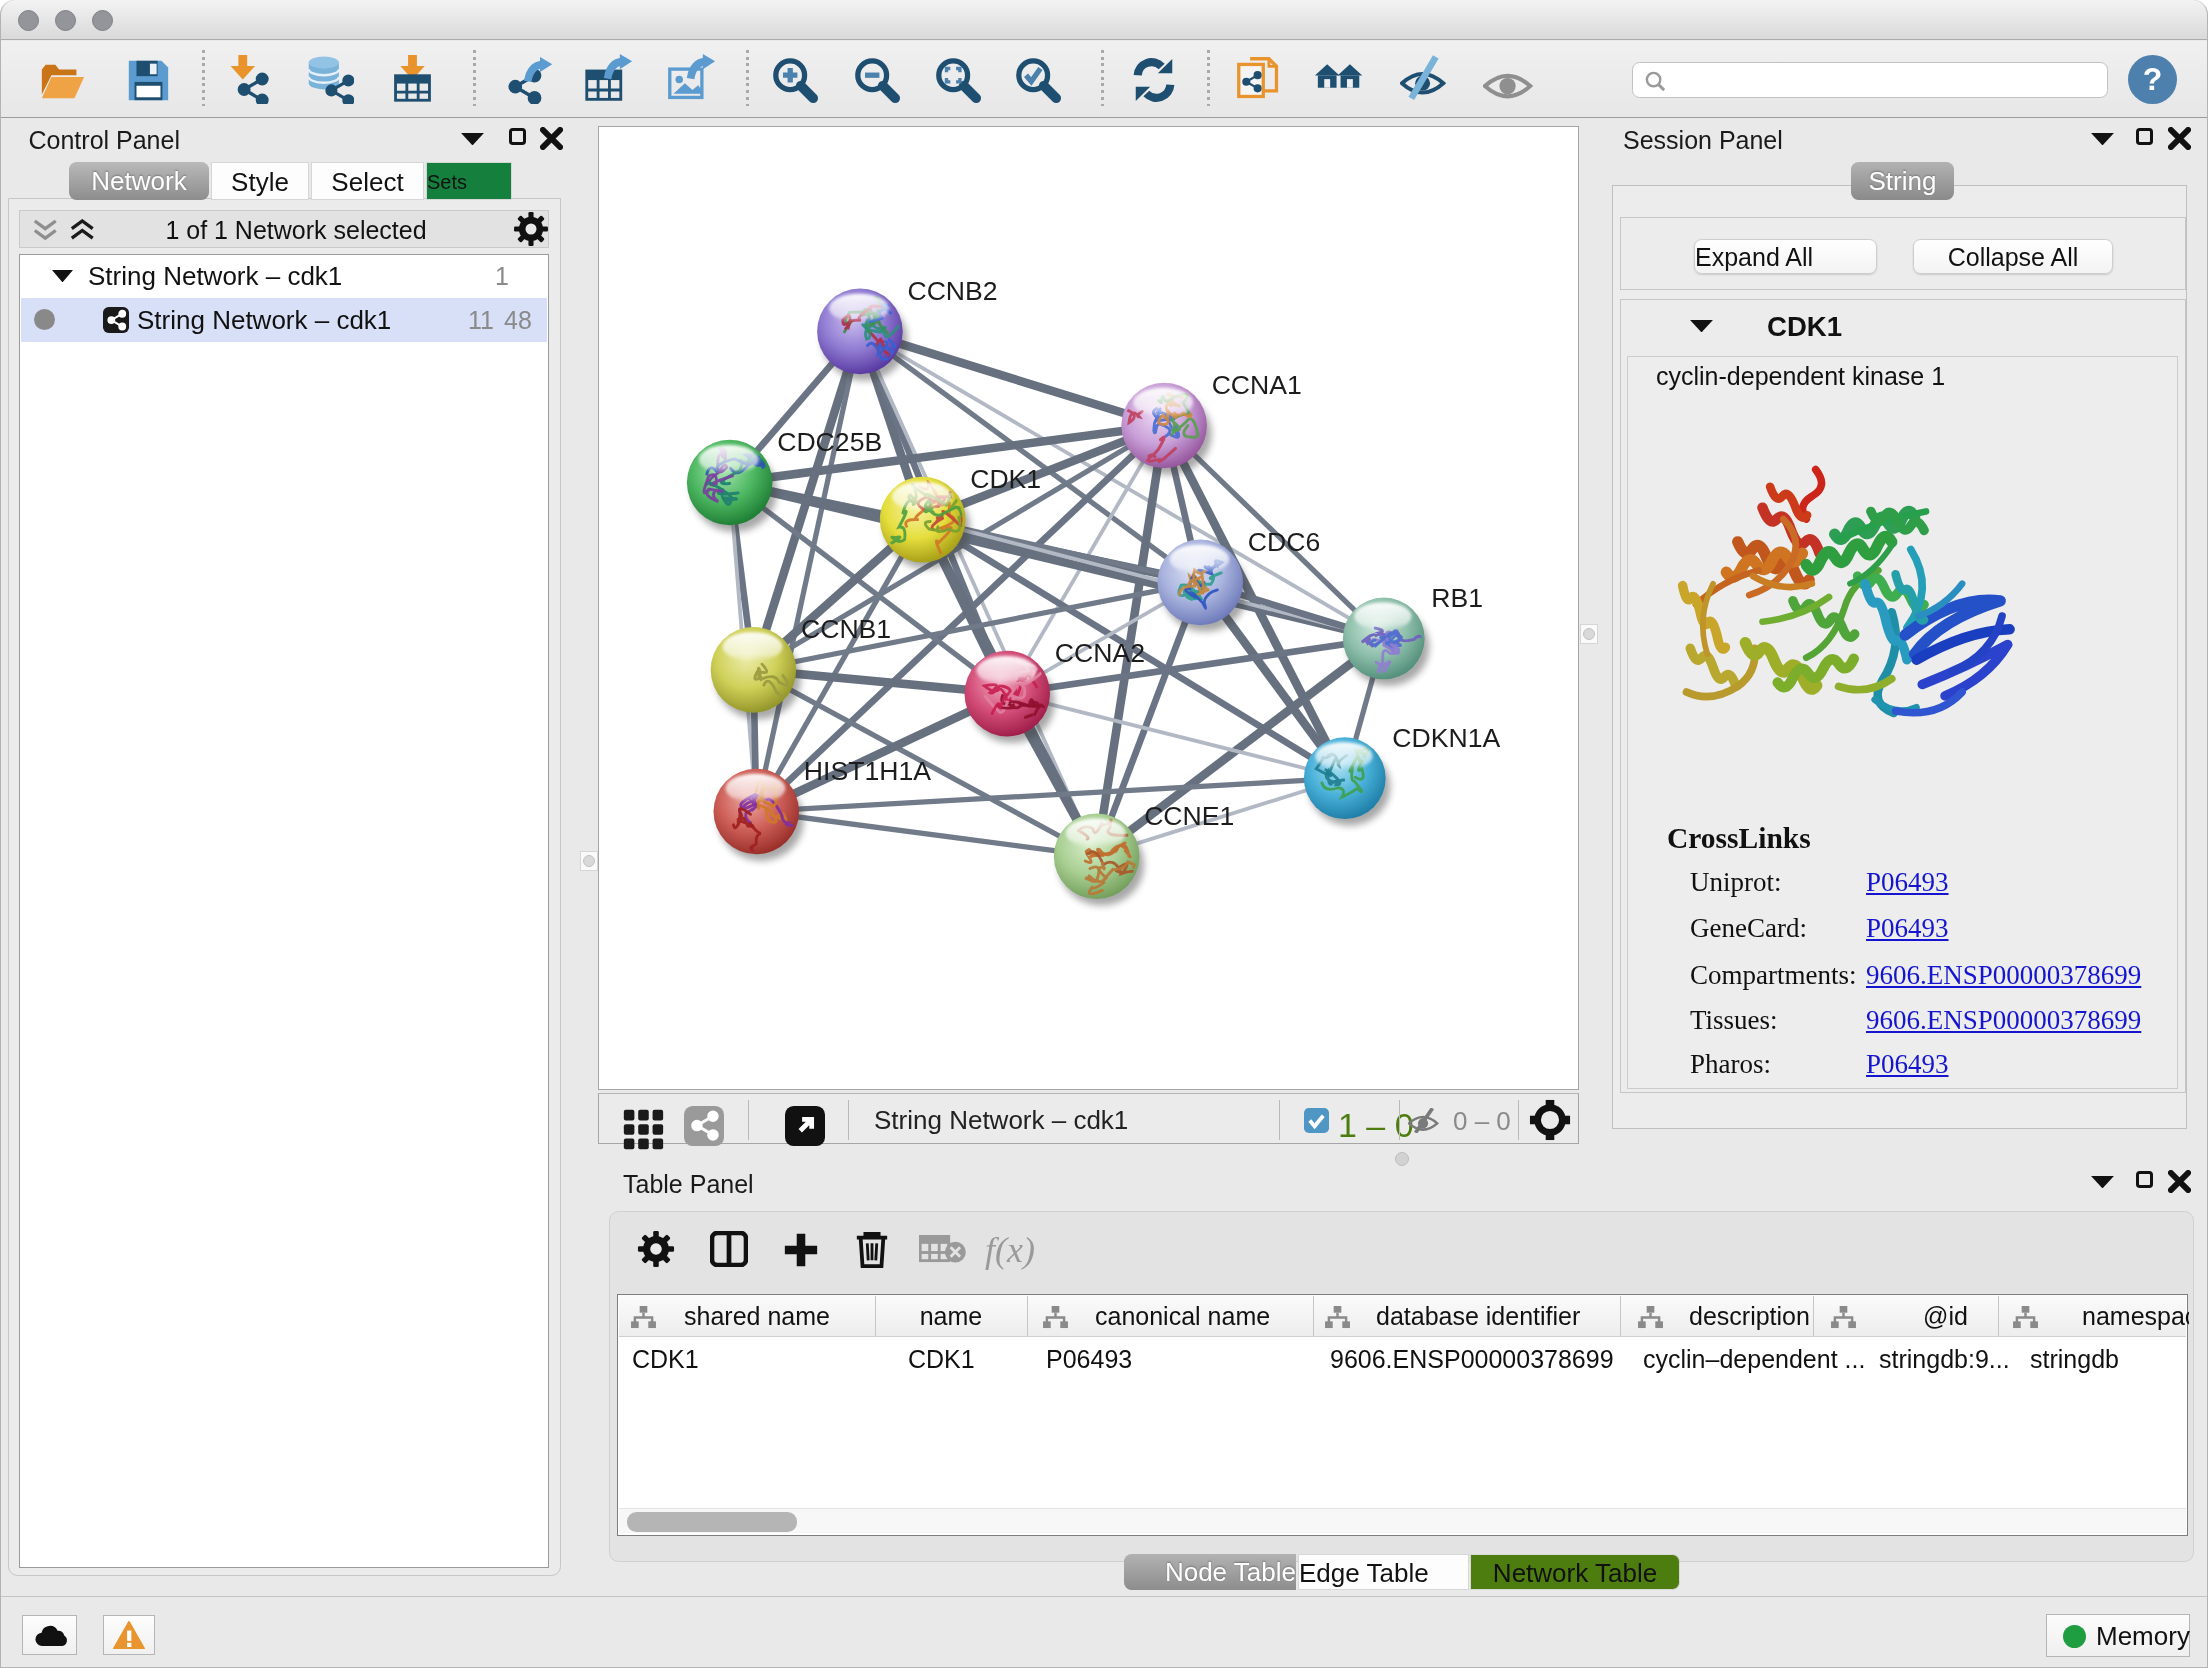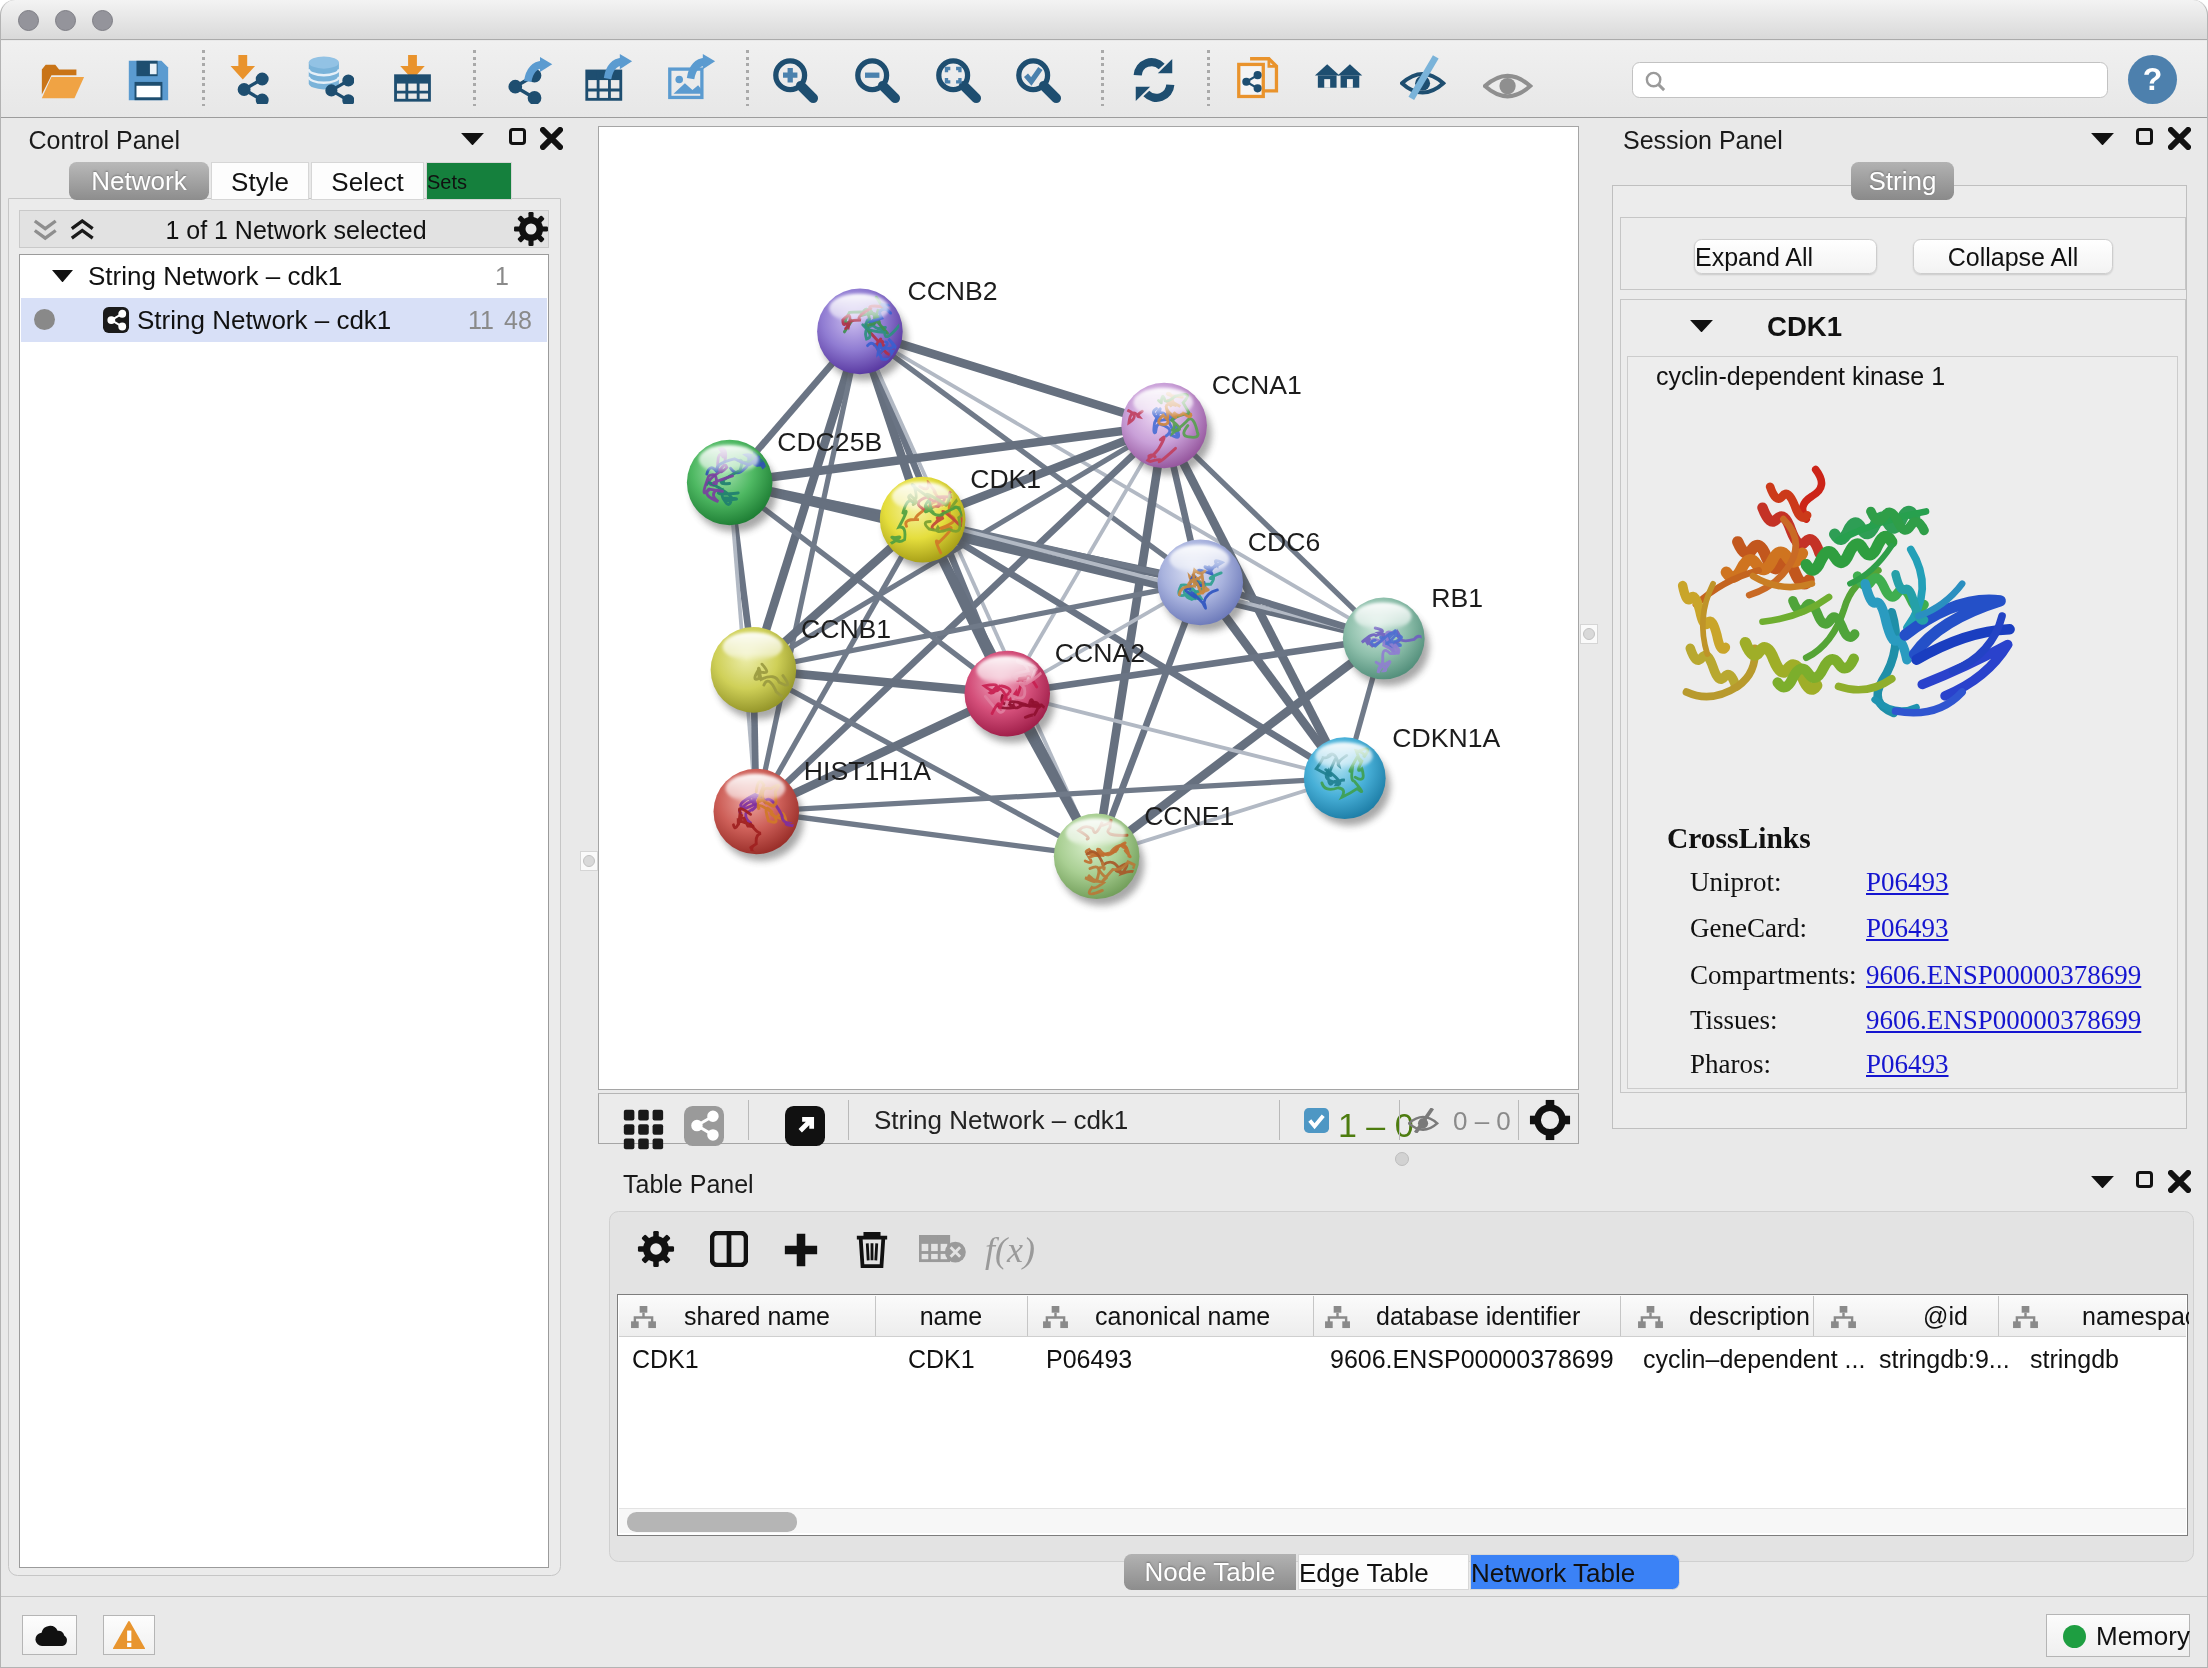--- a/index.html
+++ b/index.html
@@ -741,23 +741,23 @@
 <div class="abs" style="left:2082px;top:1302px;width:107px;overflow:hidden;white-space:nowrap;font-size:25px;color:#111">namespace</div>
 <div class="txt" style="left:632px;top:1345px;font-size:25px;color:#111">CDK1</div>
 <div class="txt" style="left:908px;top:1345px;font-size:25px;color:#111">CDK1</div>
 <div class="txt" style="left:1046px;top:1345px;font-size:25px;color:#111">P06493</div>
 <div class="txt" style="left:1330px;top:1345px;font-size:25px;color:#111">9606.ENSP00000378699</div>
 <div class="txt" style="left:1643px;top:1345px;font-size:25px;color:#111">cyclin–dependent ...</div>
 <div class="txt" style="left:1879px;top:1345px;font-size:25px;color:#111">stringdb:9...</div>
 <div class="txt" style="left:2030px;top:1345px;font-size:25px;color:#111">stringdb</div>
 <div class="abs" style="left:619px;top:1508px;width:1567px;height:25px;background:#f7f7f7;border-top:1px solid #e3e3e3"></div>
 <div class="abs" style="left:627px;top:1512px;width:170px;height:20px;background:#b5b5b5;border-radius:9.5px"></div>
-<div class="abs" style="left:1124px;top:1554px;width:172px;height:36px;background:linear-gradient(#b2b2b2,#8d8d8d);border-radius:7.6px 0 0 7.6px;color:#fff;font-size:26px;text-align:center;line-height:36px;text-shadow:0 -1px 1.9px #777">Node Table</div>
+<div class="abs" style="left:1124px;top:1554px;width:172px;height:36px;background:linear-gradient(#b2b2b2,#8d8d8d);border-radius:7.6px 0 0 7.6px;color:#fff;font-size:26px;text-align:right;line-height:36px;text-shadow:0 -1px 1.9px #777">Node Table</div>
 <div class="abs" style="left:1298px;top:1554px;width:171px;height:36px;background:#fdfdfd;border:1px solid #d8d8d8;font-size:26px;text-align:left;line-height:36px;color:#111">Edge Table</div>
-<div class="abs" style="left:1470px;top:1554px;width:210px;height:36px;background:#3b82f6;border:1px solid #d8d8d8;border-radius:0 7.6px 7.6px 0;font-size:26px;text-align:left;line-height:36px;color:#111">Network Table</div>
+<div class="abs" style="left:1470px;top:1554px;width:210px;height:36px;background:#4d7c0f;border:1px solid #d8d8d8;border-radius:0 7.6px 7.6px 0;font-size:26px;text-align:center;line-height:36px;color:#111">Network Table</div>
 <div class="abs" style="left:0;top:1596px;width:2208px;height:1px;background:#c4c4c4"></div>
 <div class="abs" style="left:22px;top:1615px;width:55px;height:40px;background:linear-gradient(#fdfdfd,#f0f0f0);border:1.9px solid #b5b5b5">
     <svg style="position:absolute;left:10.5px;top:8.6px" width="34" height="23" viewBox="0 0 36 24">
       <path d="M9 22 a7 7 0 0 1 -1 -14 a9 9 0 0 1 17 -2 a6 6 0 0 1 7 5 a6 6 0 0 1 -2 11 Z" fill="#111"></path>
     </svg>
   </div>
 <div class="abs" style="left:103px;top:1615px;width:52px;height:40px;background:linear-gradient(#fdfdfd,#f0f0f0);border:1.9px solid #b5b5b5">
     <svg style="position:absolute;left:8.6px;top:4.8px" width="32" height="28.5" viewBox="0 0 34 30">
       <path d="M17 1 L33 29 L1 29 Z" fill="#e8952f" stroke="#e8952f" stroke-width="2" stroke-linejoin="round"></path>
       <rect x="15" y="10" width="4.5" height="11" fill="#fff"></rect>

